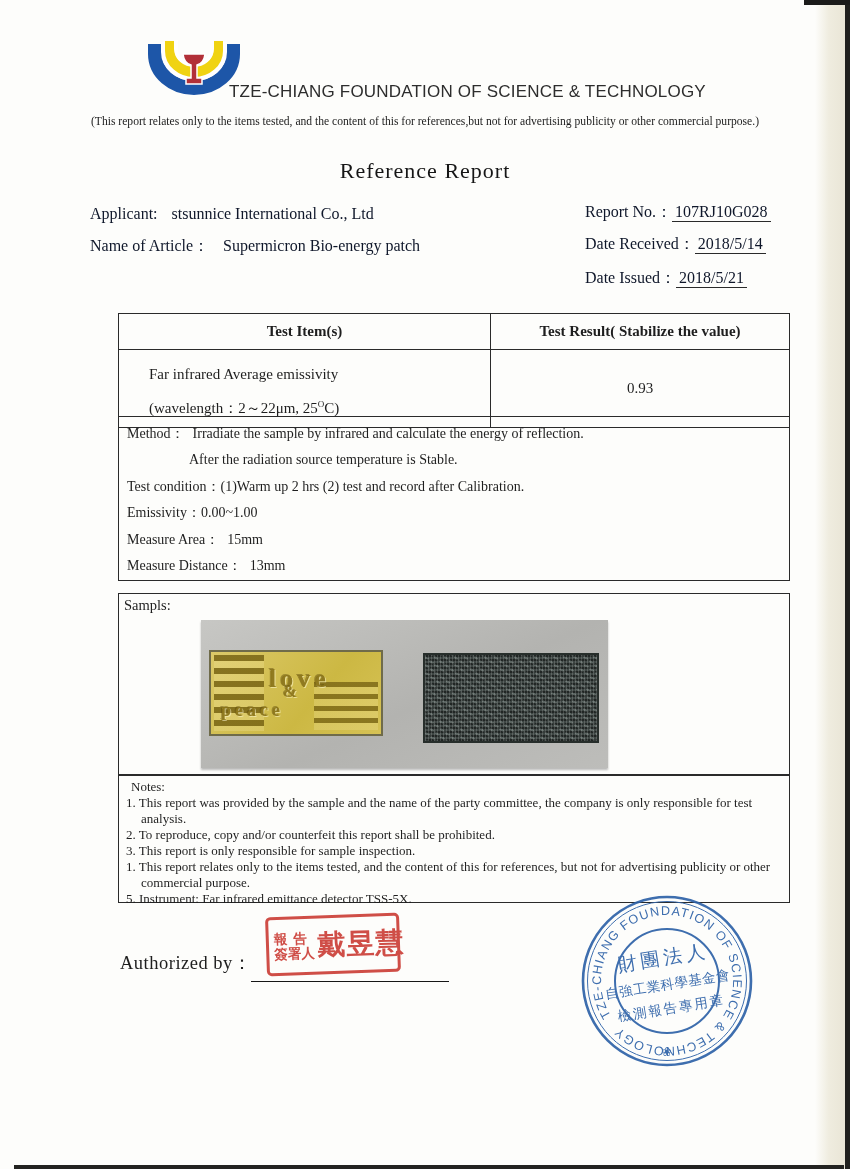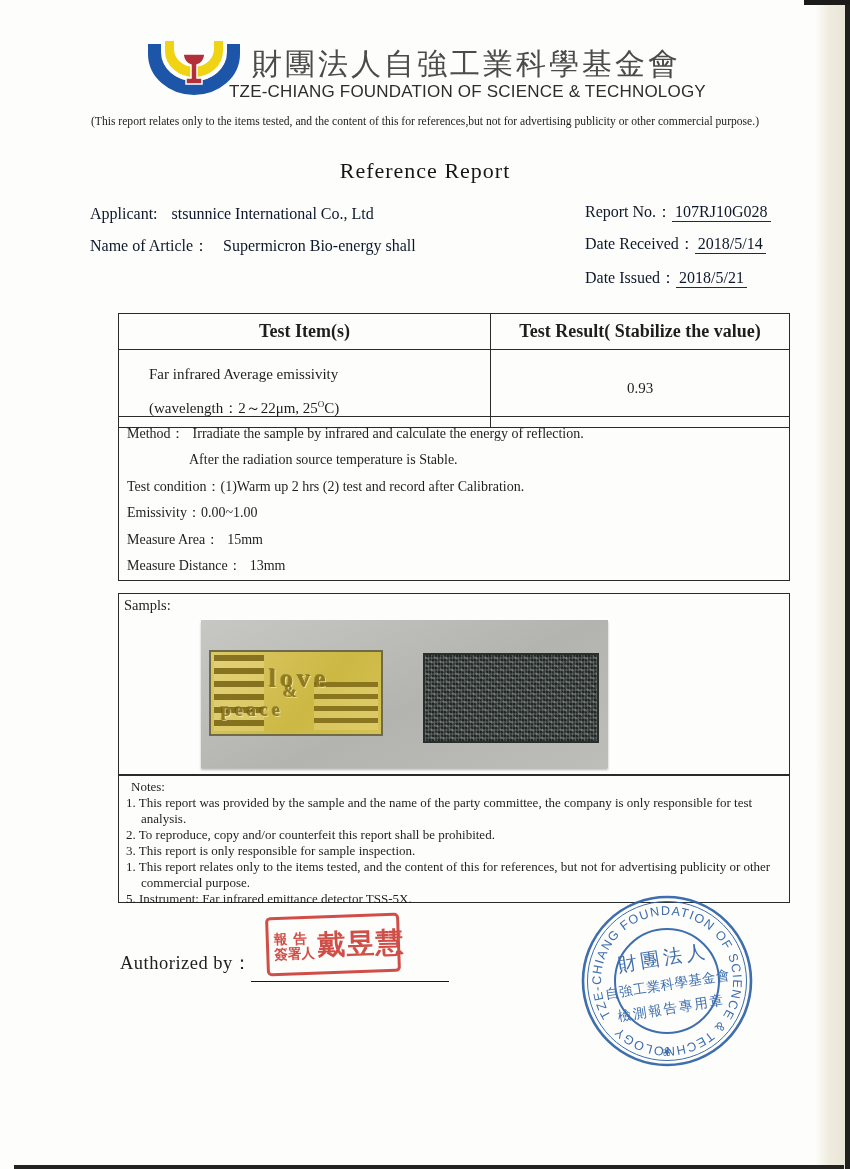--- a/index.html
+++ b/index.html
@@ -48,21 +48,21 @@
   .m-repno{position:absolute;left:585px;top:202px;}
   .m-recv{position:absolute;left:585px;top:234px;}
   .m-issued{position:absolute;left:585px;top:268px;}
   .u-val{border-bottom:1.2px solid #2a2a2a;padding:0 3px 1px 3px;}
   .gap-l{margin-left:10px;}
 
   
   .box{position:absolute;left:118px;width:672px;border:1.6px solid #2a2a2a;box-sizing:border-box;background:transparent;}
   .tbl{top:313px;height:115px;display:flex;flex-direction:column;}
   .tbl-row{display:flex;flex:0 0 auto;}
-  .tbl-hdr{height:35px;border-bottom:1.6px solid #2a2a2a;font-weight:bold;font-size:18px;}
+  .tbl-hdr{height:35px;border-bottom:1.6px solid #2a2a2a;font-weight:bold;font-size:15px;}
   .tbl-body{flex:1 1 auto;font-size:15px;}
   .c1{width:372px;border-right:1.4px solid #2a2a2a;box-sizing:border-box;}
   .c2{flex:1;}
   .cell-center{display:flex;align-items:center;justify-content:center;}
   .item-cell{padding:9px 0 0 30px;line-height:30px;}
   sup{font-size:9px;}
 
   .method{top:416px;height:165px;font-size:14px;line-height:26.4px;padding:4px 8px;}
   .indent{margin-left:62px;}
   .lab{margin-right:8px;}
@@ -124,34 +124,33 @@
   <div class="edge-top-dark"></div>
   <div class="edge-bottom-dark"></div>
 
   <svg class="logo" width="112" height="66" viewBox="0 0 112 66">
     <path class="lg-blue-s" d="M17,8 v10 a39,34 0 0 0 78,0 v-10" stroke-width="14"></path>
     <path class="lg-white-s" d="M26,6 v10 a30,26 0 0 0 60,0 v-10" stroke-width="6"></path>
     <path class="lg-yellow-s" d="M32,5 v10 a24,21 0 0 0 48,0 v-10" stroke-width="10"></path>
     <path class="lg-white-s" d="M38,4 v9 a18,15 0 0 0 36,0 v-9" stroke-width="4"></path>
     <path class="lg-red" d="M45,18 h22 q-1,9 -8,11 v13 h5 v6 h-16 v-6 h5 v-13 q-7,-2 -8,-11 z"></path>
   </svg>
-  <div class="org-zh">財團法人自強工業科學基金會</div>
   <div class="org-en">TZE-CHIANG FOUNDATION OF SCIENCE &amp; TECHNOLOGY</div>
 
   <div class="disclaimer">(This report relates only to the items tested, and the content of this for references,but not for advertising publicity or other commercial purpose.)</div>
 
   <div class="report-title">Reference Report</div>
 
   <div class="meta m-appl">
     <span>Applicant:</span>
     <span class="gap-l">stsunnice International Co., Ltd</span>
   </div>
   <div class="meta m-art">
     <span>Name of Article：</span>
-    <span class="gap-l">Supermicron Bio-energy shall</span>
+    <span class="gap-l">Supermicron Bio-energy patch</span>
   </div>
   <div class="meta m-repno">
     <span>Report No.：</span><span class="u-val">107RJ10G028</span>
   </div>
   <div class="meta m-recv">
     <span>Date Received：</span><span class="u-val">2018/5/14</span>
   </div>
   <div class="meta m-issued">
     <span>Date Issued：</span><span class="u-val">2018/5/21</span>
   </div>

